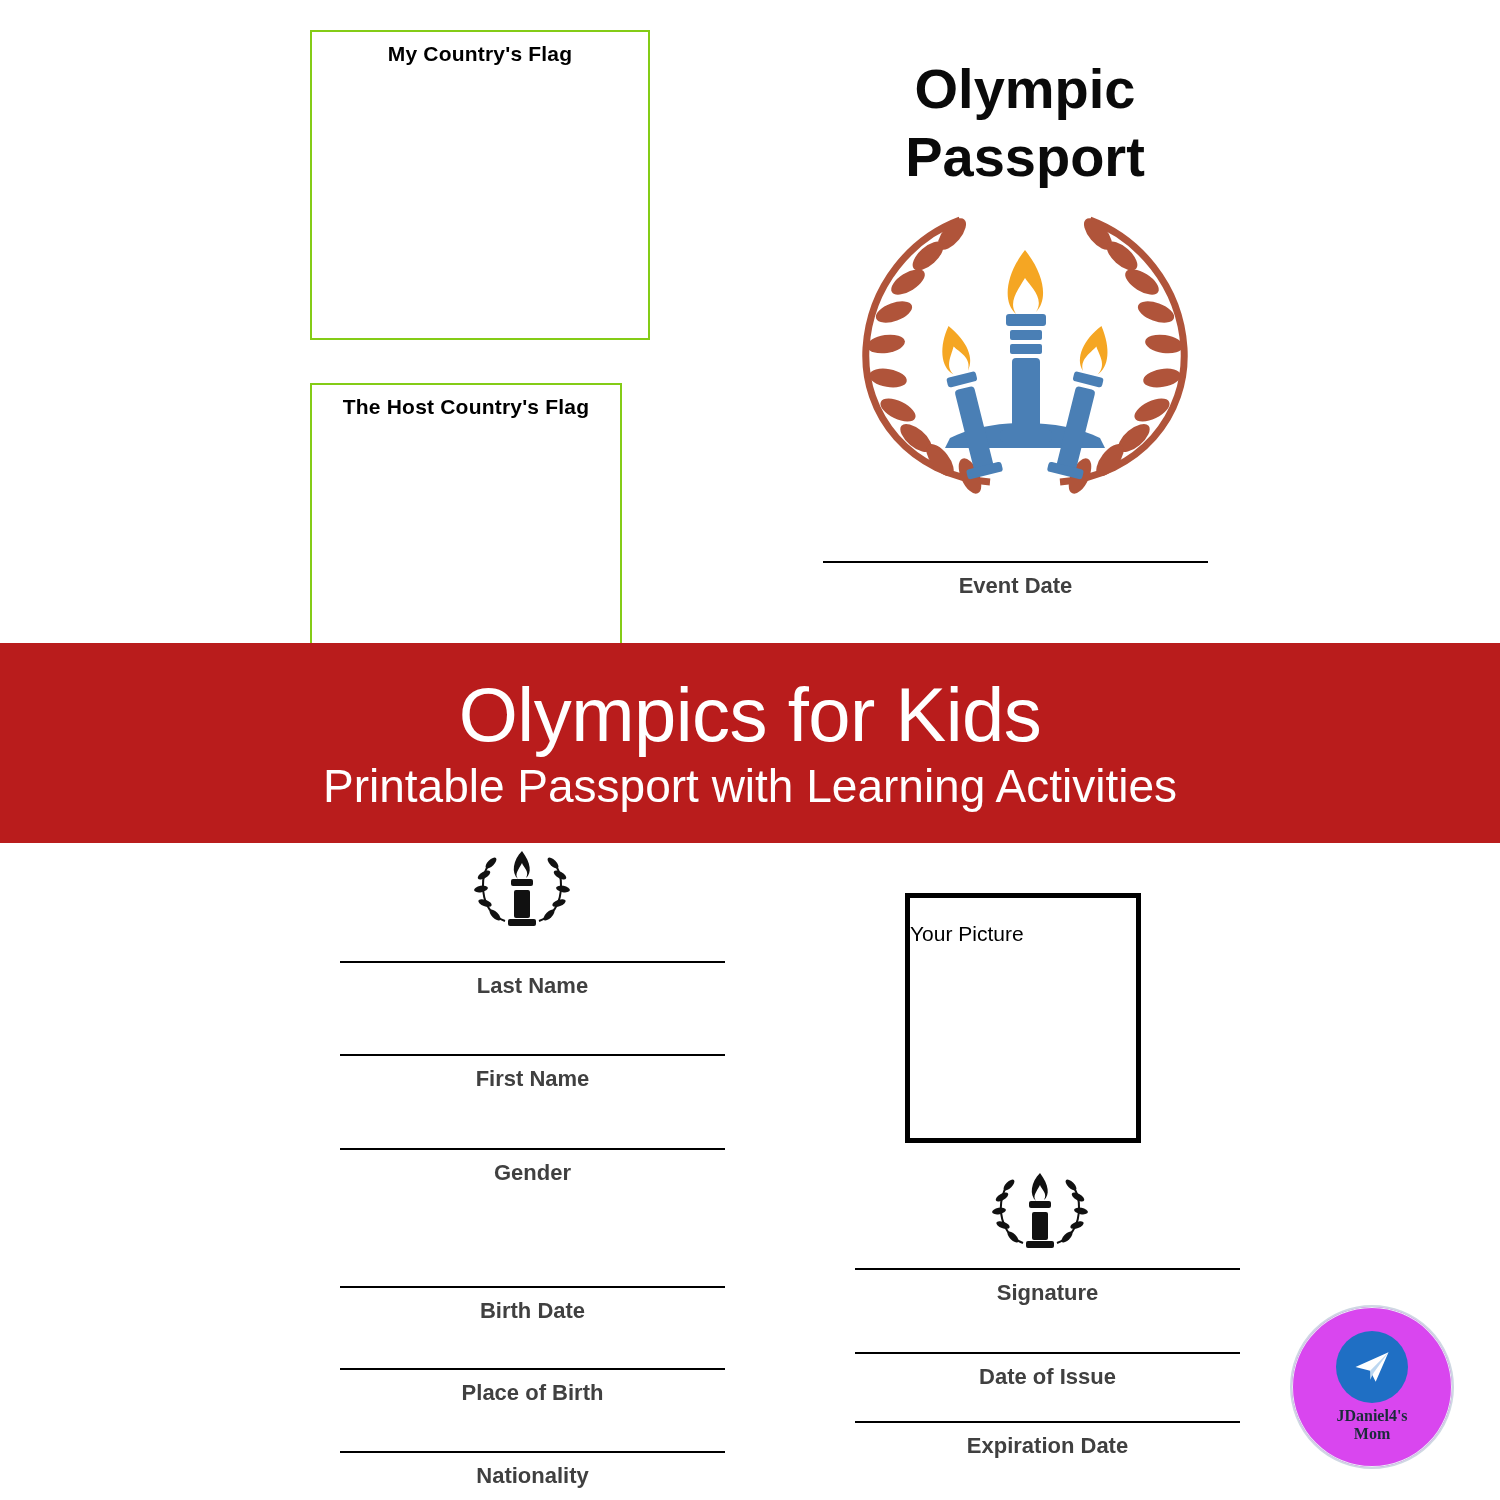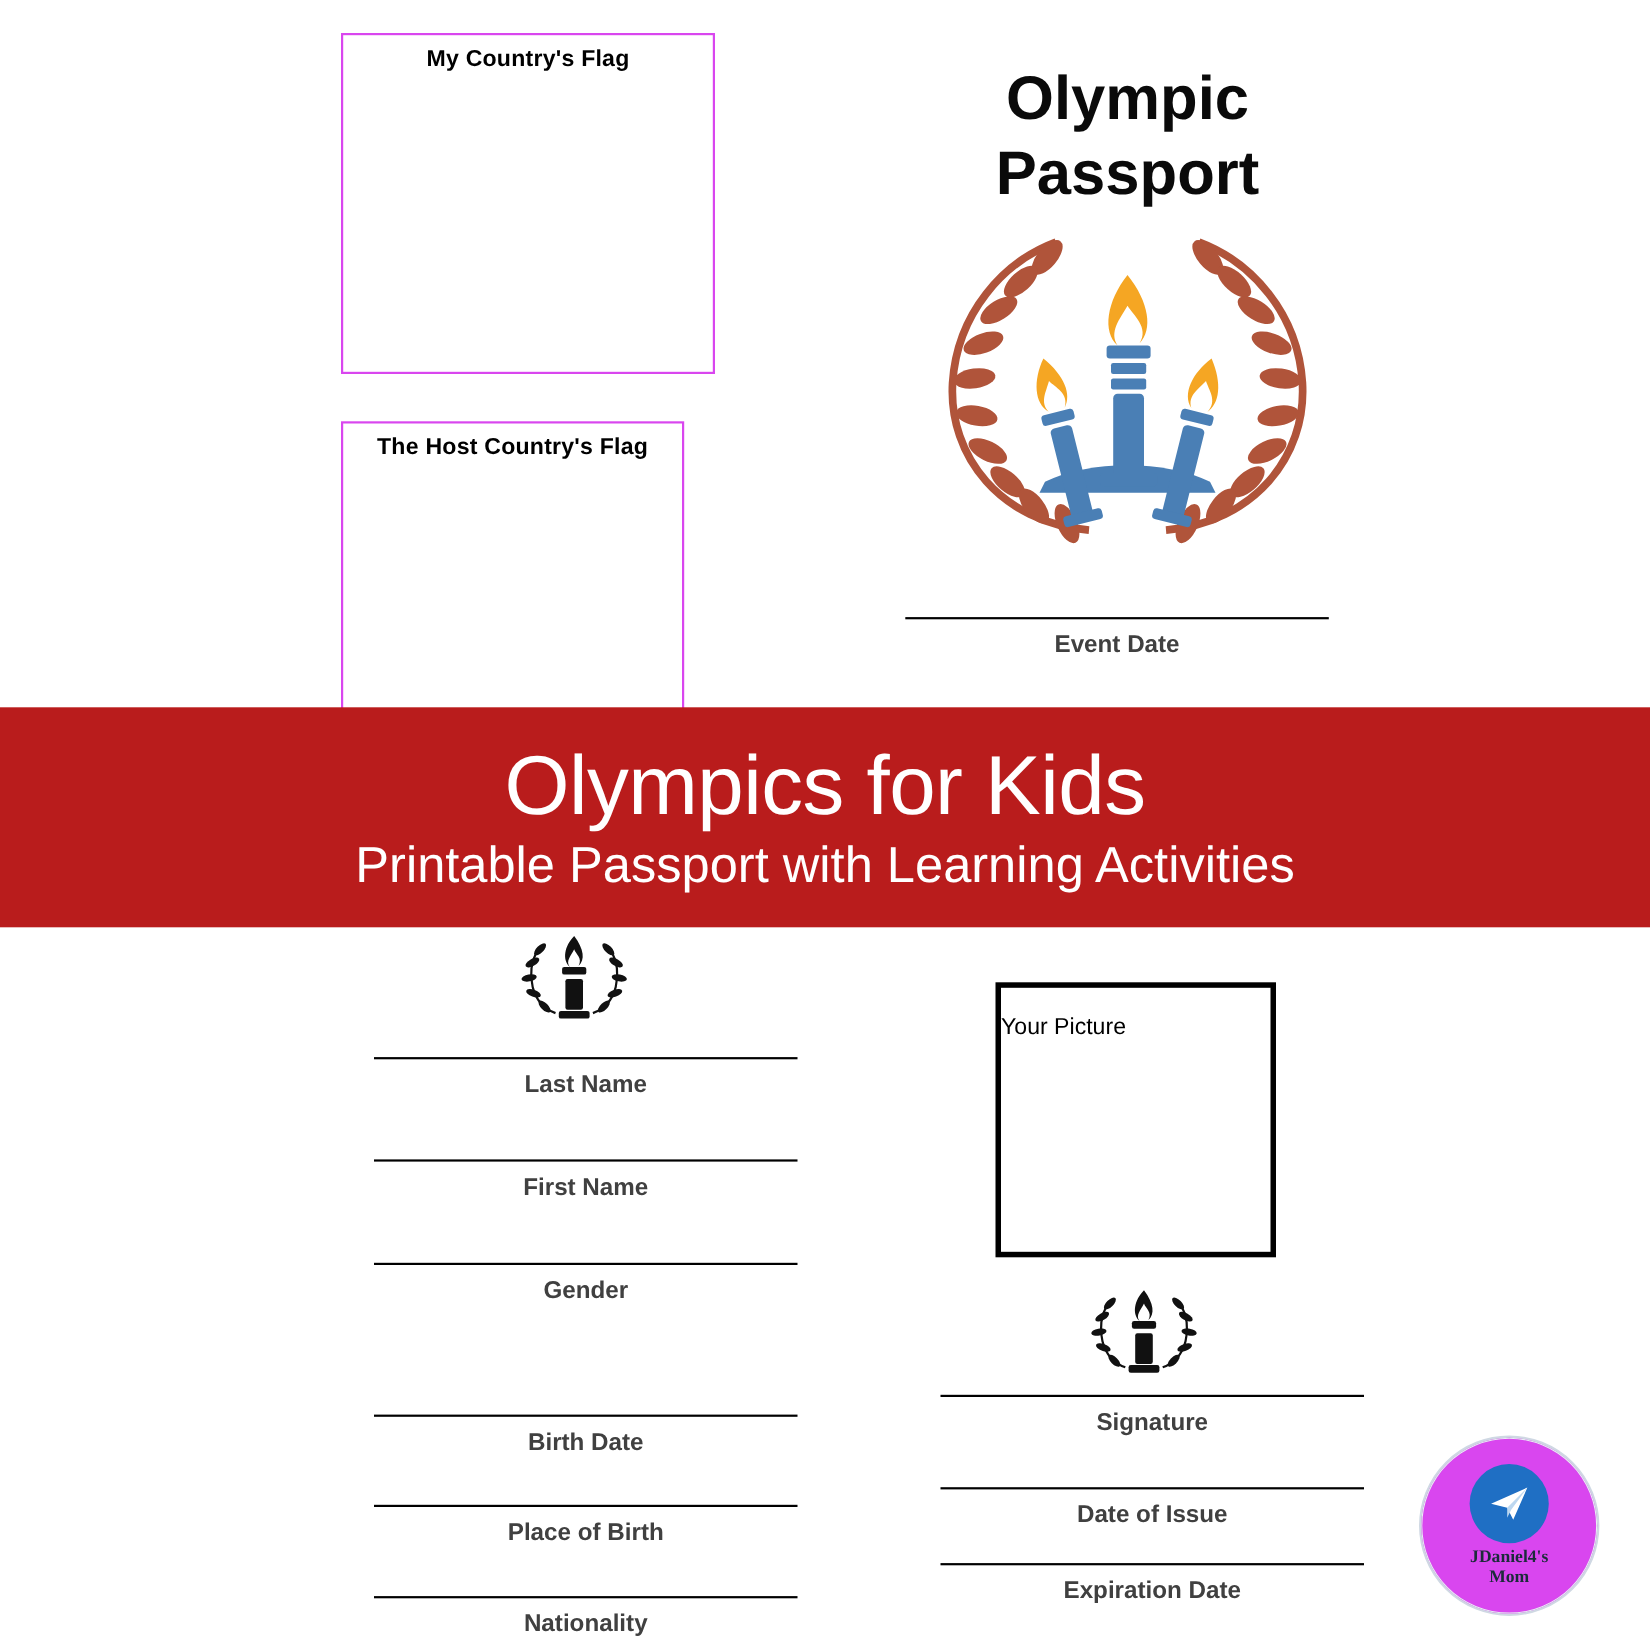--- a/index.html
+++ b/index.html
@@ -16,21 +16,21 @@
   }
 
   .page {
     position: absolute;
     inset: 0;
   }
 
   
   .flag-box {
     position: absolute;
-    border: 2px solid #d946ef;
+    border: 2px solid #84cc16;
     box-sizing: border-box;
     background: #fff;
   }
   .flag-box .box-label {
     text-align: center;
     font-weight: bold;
     font-size: 21px;
     color: #000;
     margin-top: 10px;
     letter-spacing: 0.2px;
@@ -137,21 +137,21 @@
 
   #field-signature   { left: 855px; top: 1267px; }
   #field-date-issue  { left: 855px; top: 1351px; }
   #field-expiration  { left: 855px; top: 1420px; }
 
   
   #your-picture {
     position: absolute;
     left: 905px;
     top: 893px;
-    width: 255px;
+    width: 236px;
     height: 250px;
     border: 5px solid #000;
     box-sizing: border-box;
     background: #fff;
   }
   #your-picture .box-label {
     margin-top: 24px;
     font-size: 21px;
   }
 

